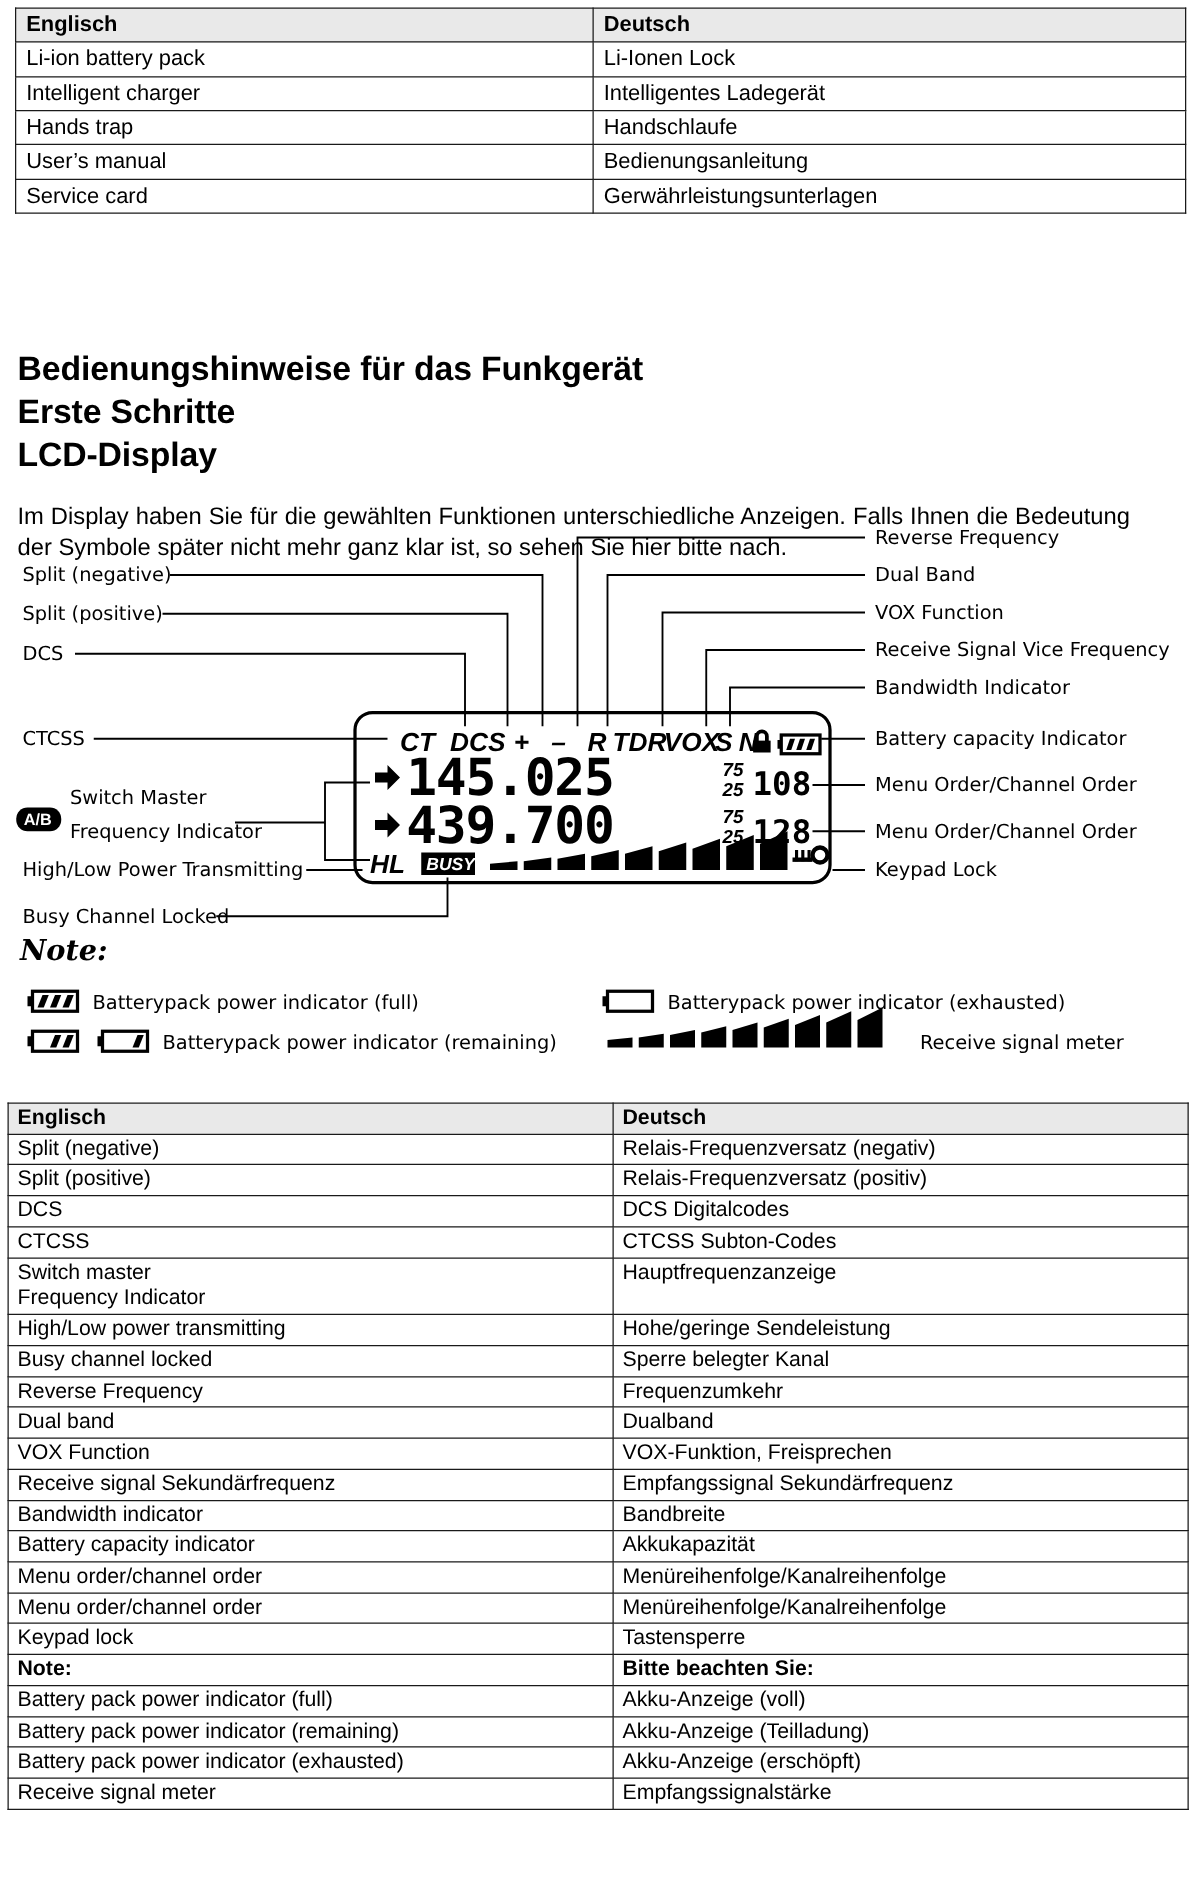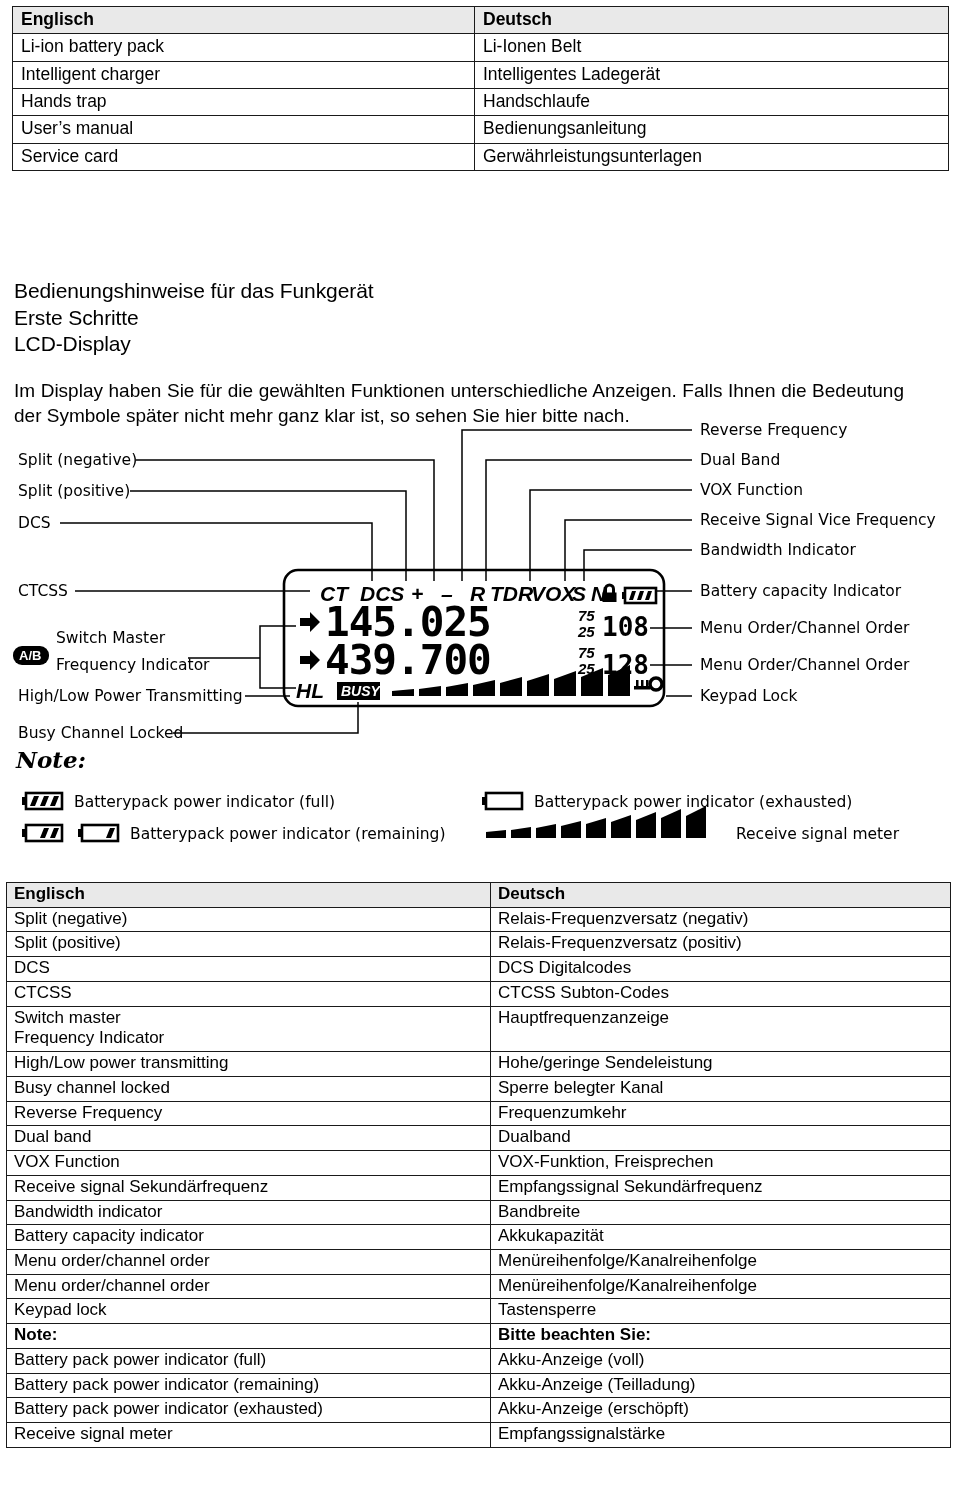--- a/index.html
+++ b/index.html
@@ -44,22 +44,22 @@
   .bold-cell { font-weight: bold; }
 
   
   .headings {
     position: absolute;
     left: 14px;
     top: 278px;
     width: 920px;
   }
   .h-bold {
-    font-weight: normal;
-    font-size: 21px;
+    font-weight: bold;
+    font-size: 27px;
     line-height: 1.27;
     letter-spacing: -0.1px;
   }
   .para {
     font-size: 19px;
     line-height: 1.32;
     text-align: justify;
     width: 890px;
     margin-top: 20px;
   }
@@ -82,21 +82,21 @@
       <col style="width:462px">
       <col style="width:474px">
     </colgroup>
   <tbody>
       <tr class="hdr">
         <td>Englisch</td>
         <td>Deutsch</td>
       </tr>
       <tr>
         <td>Li-ion battery pack</td>
-        <td>Li-Ionen Belt</td>
+        <td>Li-Ionen Lock</td>
       </tr>
       <tr>
         <td>Intelligent charger</td>
         <td>Intelligentes Ladegerät</td>
       </tr>
       <tr>
         <td>Hands trap</td>
         <td>Handschlaufe</td>
       </tr>
       <tr>

